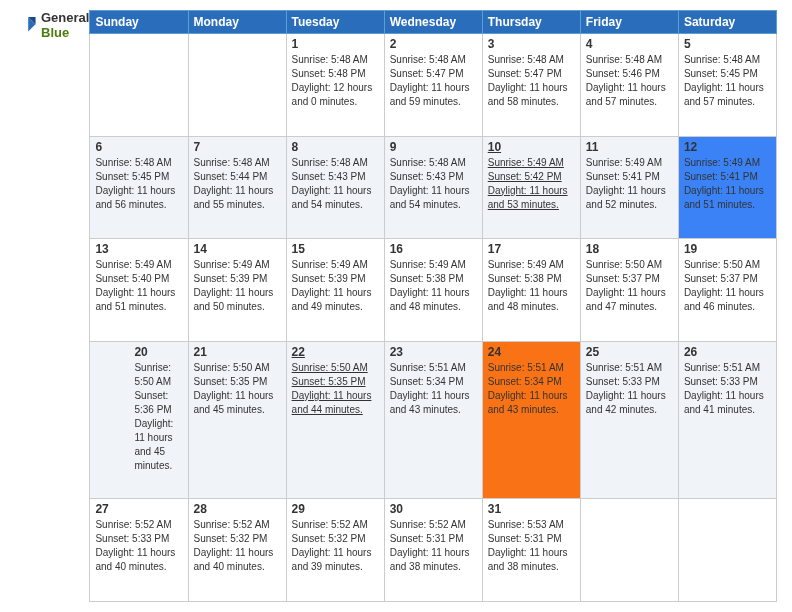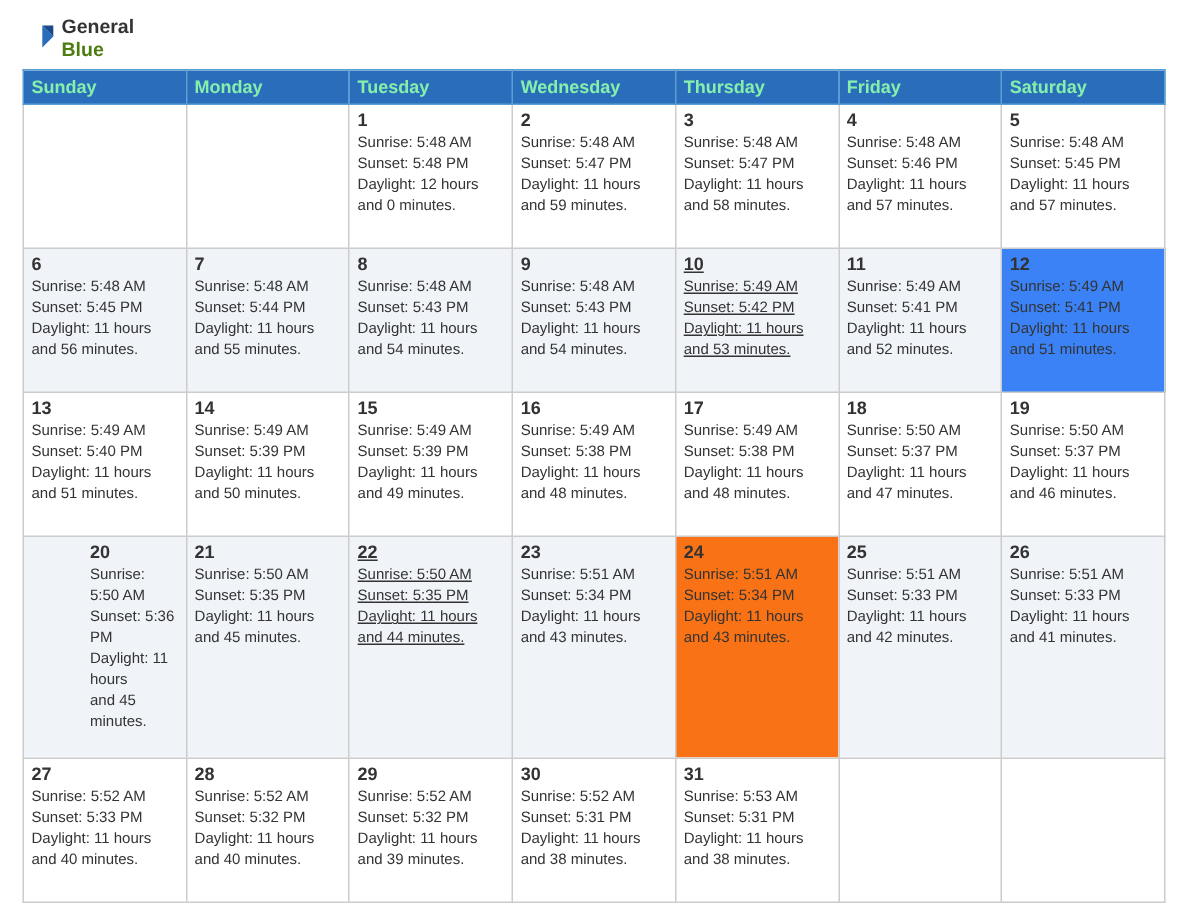--- a/index.html
+++ b/index.html
@@ -8,21 +8,21 @@
       height: 612px;
       font-family: Arial, sans-serif;
       background: #fff;
       overflow: hidden;
     }
     .page {
       width: 792px;
       height: 612px;
       padding: 10px 15px 10px 15px;
       display: flex;
-      flex-direction: column;
+      flex-direction: row;
     }
     .header {
       display: flex;
       justify-content: space-between;
       align-items: flex-start;
       margin-bottom: 6px;
     }
     .logo {
       display: flex;
       align-items: center;
@@ -47,21 +47,21 @@
     }
     .calendar {
       flex: 1;
       border: 1px solid #ccc;
       border-collapse: collapse;
       width: 100%;
       table-layout: fixed;
     }
     .calendar th {
       background: #2a6ebb;
-      color: #86efac;
+      color: #ffffff;
       text-align: left;
       padding: 4px 5px;
       font-size: 12px;
       font-weight: bold;
       border: 1px solid #5a9fd4;
     }
     .calendar td {
       vertical-align: top;
       padding: 3px 5px;
       border: 1px solid #ccc;

